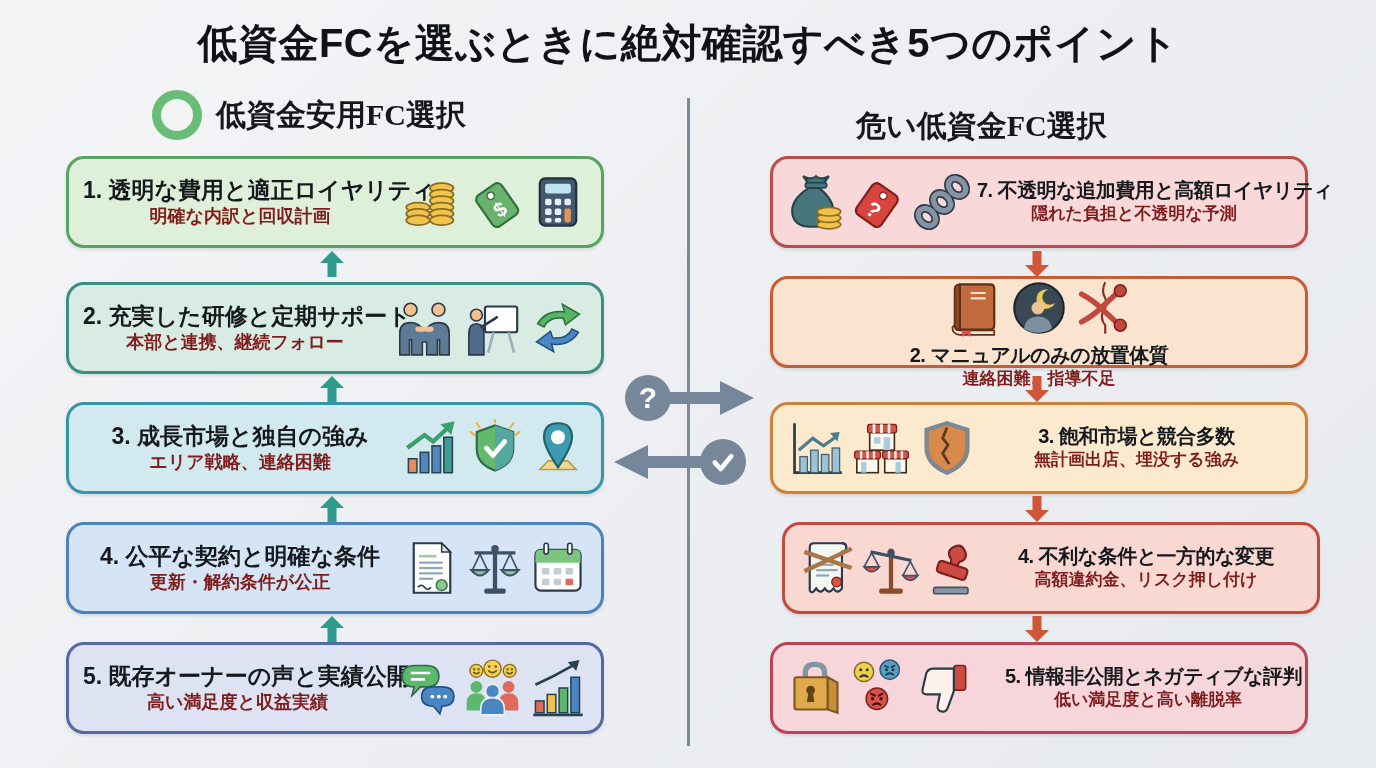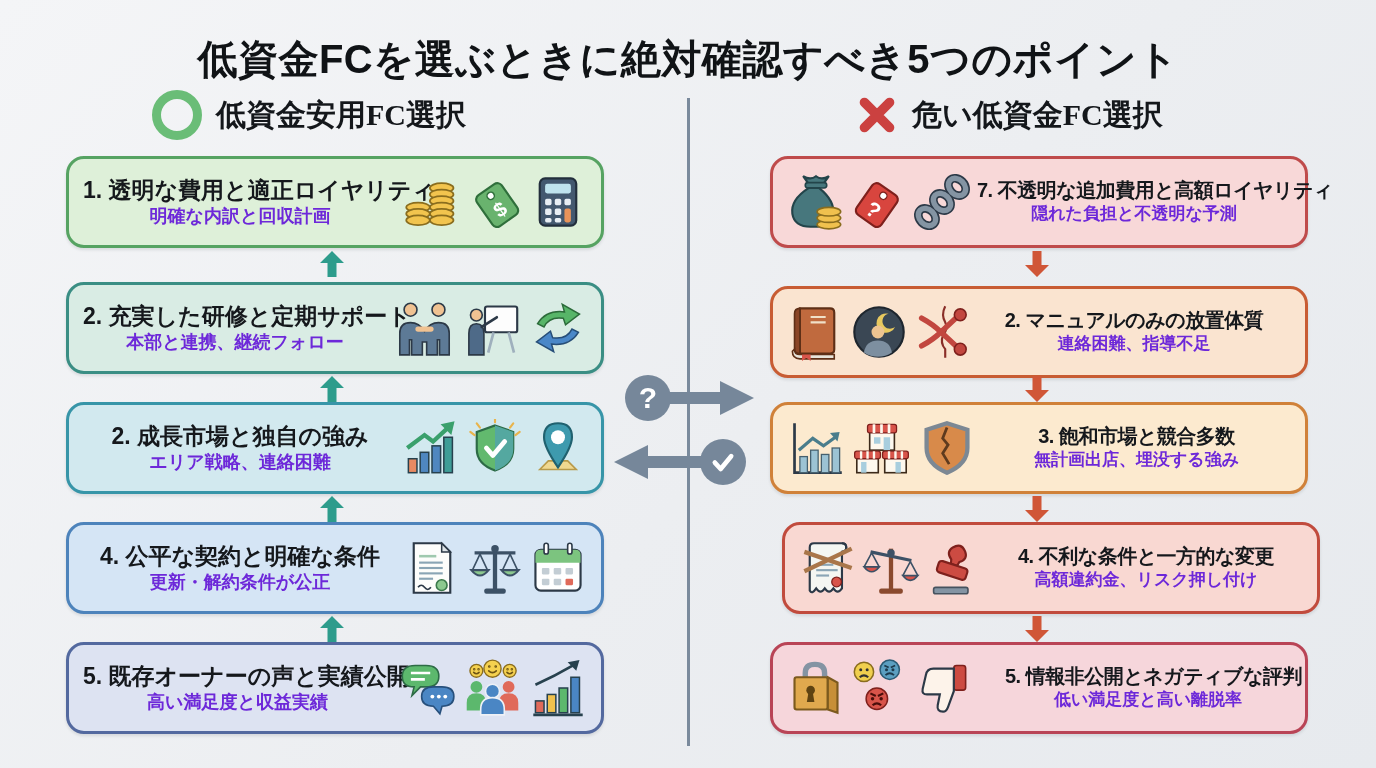--- a/index.html
+++ b/index.html
@@ -1,32 +1,32 @@
 <!DOCTYPE html>
 <html><head>
 <meta charset="utf-8">
 <style>
   html,body{margin:0;padding:0;}
   body{font-family:"Liberation Sans",sans-serif;}
   .canvas{position:relative;width:1376px;height:768px;overflow:hidden;
     background:linear-gradient(135deg,#f4f5f7 0%,#eceef1 55%,#e7eaee 100%);}
-  .title{position:absolute;top:32px;left:0;width:100%;text-align:center;
+  .title{position:absolute;top:16px;left:0;width:100%;text-align:center;
     font-size:40px;font-weight:800;color:#101316;letter-spacing:.5px;}
   .col-header{position:absolute;top:92px;display:flex;align-items:center;gap:14px;height:46px;}
   .col-header .hdr-text{font-size:30px;font-weight:800;color:#14171b;font-family:Liberation Serif, serif;}
   .ring{width:32px;height:32px;border:9px solid #6abd77;border-radius:50%;background:transparent;}
   .xmark{width:42px;height:42px;}
   .item-box{position:absolute;width:538px;height:92px;border:3px solid;border-radius:18px;
     display:flex;align-items:center;padding:0 14px;box-sizing:border-box;gap:6px;
     box-shadow:0 2px 3px rgba(40,50,60,.12);}
   .left-box{left:66px;}
   .right-box{left:770px;}
   .box-text{flex:1;text-align:center;min-width:0;}
   .bt{font-weight:800;color:#15181c;line-height:1.25;white-space:nowrap;}
-  .bs{font-weight:700;color:#6d28d9;line-height:1.3;white-space:nowrap;}
+  .bs{font-weight:700;color:#7f1d1d;line-height:1.3;white-space:nowrap;}
   .left-box .bt{font-size:23px;}
   .left-box .bs{font-size:18px;}
   .right-box .bt{font-size:20px;letter-spacing:-.5px;}
   .right-box .bs{font-size:17px;}
   .box-icons{display:flex;align-items:center;gap:5px;flex:0 0 auto;}
   .icon{width:58px;height:58px;display:block;}
   .icon.wide{width:63px;}
   .flow-arrow{position:absolute;width:30px;height:26px;}
   .divider{position:absolute;left:687px;top:98px;width:3px;height:648px;background:#7a8a9c;}
   .mid-circle{position:absolute;width:46px;height:46px;border-radius:50%;background:#76879a;
@@ -38,21 +38,21 @@
 <body>
 
 <div class="canvas">
 
   <div class="title">低資金FCを選ぶときに絶対確認すべき5つのポイント</div>
 
   <div class="col-header" style="left:152px;">
     <span class="ring"></span>
     <span class="hdr-text">低資金安用FC選択</span>
   </div>
-  <div class="col-header" style="left:856px;">
+  <div class="col-header" style="left:856px;flex-direction:column;">
     <svg class="xmark" viewBox="0 0 40 40">
       <path d="M8 8 L32 32 M32 8 L8 32" stroke="#cb4140" stroke-width="9" stroke-linecap="round" fill="none"></path>
     </svg>
     <span class="hdr-text">危い低資金FC選択</span>
   </div>
 
   <div class="item-box left-box" style="top: 156px; background-color: rgb(222, 240, 217); border-color: rgb(86, 163, 98);">
     <div class="box-text">
       <div class="bt">1. 透明な費用と適正ロイヤリティ</div>
       <div class="bs">明確な内訳と回収計画</div>
@@ -116,21 +116,21 @@
       </svg>
       <svg class="icon" viewBox="0 0 54 54">
         <path d="M8 23 q8-13 25-11 l-2-7 16 9 -13 10 -2-6 q-13-2-18 8 z" fill="#57b568" stroke="#2c6b3a" stroke-width="1.4"></path>
         <path d="M46 31 q-8 13-25 11 l2 7 -16-9 13-10 2 6 q13 2 18-8 z" fill="#4a87c8" stroke="#274e78" stroke-width="1.4"></path>
       </svg>
     </div>
   </div>
 
   <div class="item-box left-box" style="top: 402px; background-color: rgb(210, 233, 239); border-color: rgb(55, 149, 168);">
     <div class="box-text">
-      <div class="bt">2. 成長市場と独自の強み</div>
+      <div class="bt">3. 成長市場と独自の強み</div>
       <div class="bs">エリア戦略、連絡困難</div>
     </div>
     <div class="box-icons">
       <svg class="icon" viewBox="0 0 54 54">
         <g stroke="#27414e" stroke-width="1.4">
           <rect x="5" y="37" width="8" height="13" fill="#e88a62"></rect>
           <rect x="16" y="31" width="8" height="19" fill="#4f87c0"></rect>
           <rect x="27" y="25" width="8" height="25" fill="#4f87c0"></rect>
           <rect x="38" y="17" width="8" height="33" fill="#3f9d97"></rect>
         </g>
@@ -287,21 +287,21 @@
           <ellipse cx="41" cy="13" rx="7" ry="9" transform="rotate(-45 41 13)"></ellipse>
         </g>
       </svg>
     </div>
     <div class="box-text">
       <div class="bt">7. 不透明な追加費用と高額ロイヤリティ</div>
       <div class="bs">隠れた負担と不透明な予測</div>
     </div>
   </div>
 
-  <div class="item-box right-box" style="top: 286px; background-color: rgb(250, 228, 208); border-color: rgb(200, 92, 51);">
+  <div class="item-box right-box" style="top: 276px; background-color: rgb(250, 228, 208); border-color: rgb(200, 92, 51); flex-direction: column;">
     <div class="box-icons">
       <svg class="icon" viewBox="0 0 54 54">
         <path d="M12 5 h28 q4 0 4 4 v34 q0 4-4 4 h-28 z" fill="#c06a3e" stroke="#5e2f16" stroke-width="2"></path>
         <path d="M12 5 q-5 0-5 5 v33 q0 4 5 4 z" fill="#8a4526" stroke="#5e2f16" stroke-width="1.5"></path>
         <path d="M7 43 q0 5 5 5 h32 v4 h-32 q-7 0-7-7 z" fill="#e8e4da" stroke="#5e2f16" stroke-width="1.5"></path>
         <path d="M22 13 h14 M22 18 h14" stroke="#f0e0c8" stroke-width="2"></path>
         <path d="M14 48 v6 l4-3 4 3 v-6 z" fill="#d8544a"></path>
       </svg>
       <svg class="icon" viewBox="0 0 54 54">
         <circle cx="27" cy="27" r="23" fill="#3a4754" stroke="#1e262e" stroke-width="2"></circle>

